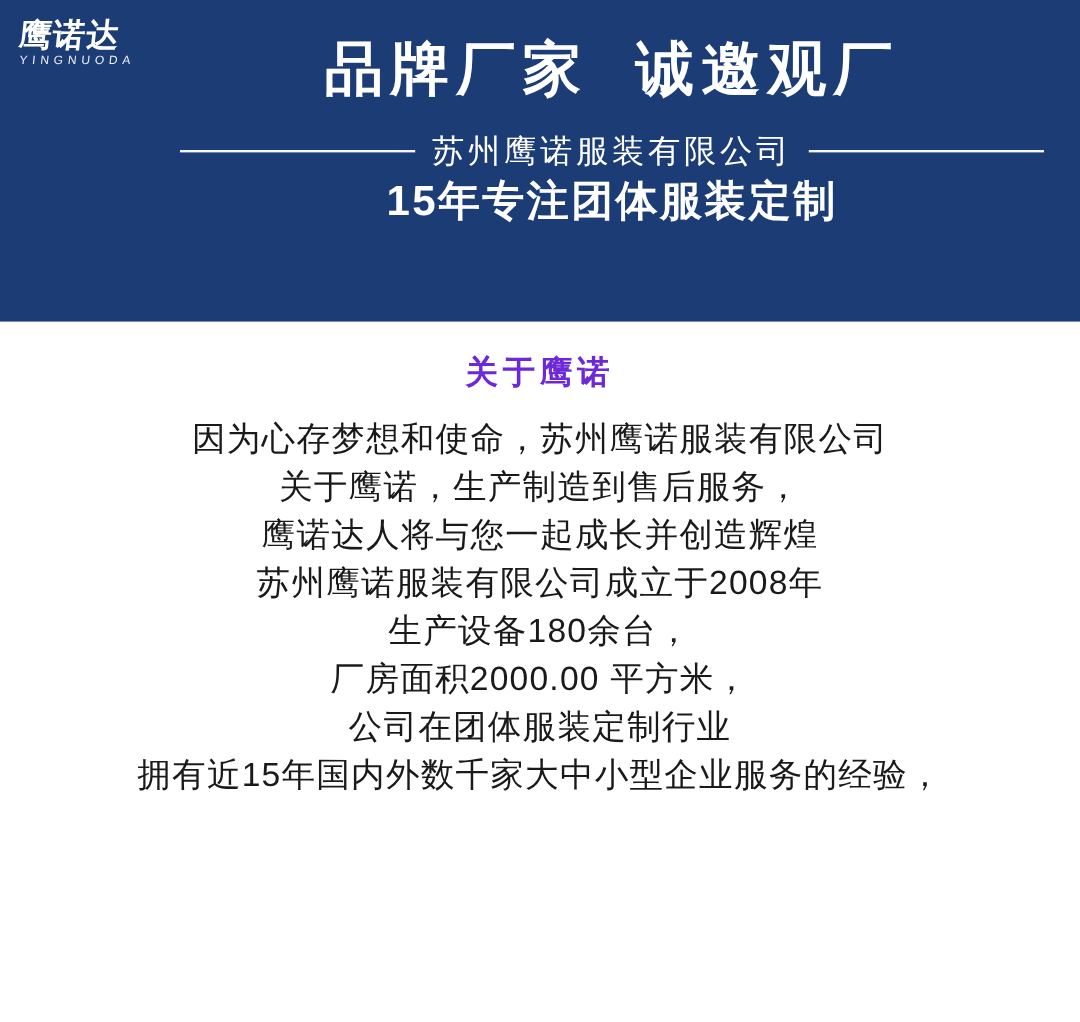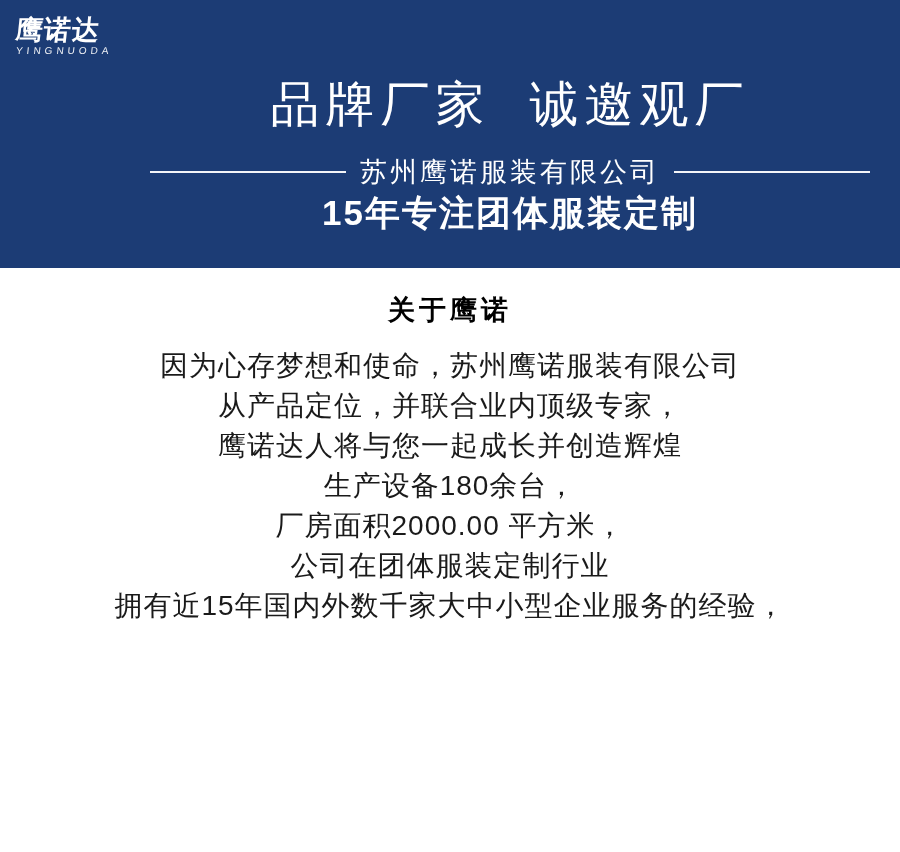--- a/index.html
+++ b/index.html
@@ -61,25 +61,24 @@
     position: absolute;
     left: 150px;
     right: 30px;
     top: 30px;
     text-align: center;
     color: #ffffff;
   }
 
   .banner-title {
     font-size: 49px;
-    font-weight: normal;
+    font-weight: bold;
     letter-spacing: 6px;
     line-height: 1.15;
     white-space: pre;
-    margin-top: 46px;
   }
 
   .rule-row {
     display: flex;
     align-items: center;
     margin-top: 22px;
     gap: 14px;
   }
   .rule-line {
     flex: 1 1 auto;
@@ -108,21 +107,21 @@
     padding-top: 24px;
     text-align: center;
     color: #1a1a1a;
   }
 
   .section-title {
     font-size: 27px;
     font-weight: bold;
     letter-spacing: 4px;
     margin-bottom: 18px;
-    color: #000000;
+    color: #6d28d9;
   }
 
   .para-line {
     font-size: 28px;
     line-height: 40px;
     letter-spacing: 1px;
     color: #1a1a1a;
     white-space: pre;
   }
 </style>
@@ -149,22 +148,23 @@
 
       <div class="banner-tag">15年专注团体服装定制</div>
     </div>
 
   </div>
 
   <div class="content">
     <div class="section-title">关于鹰诺</div>
     <div class="about-body">
       <div class="para-line">因为心存梦想和使命，苏州鹰诺服装有限公司</div>
-      <div class="para-line">从产品定位，并联合业内顶级专家，</div>
+      <div class="para-line">关于鹰诺，生产制造到售后服务，</div>
       <div class="para-line">鹰诺达人将与您一起成长并创造辉煌</div>
+      <div class="para-line">苏州鹰诺服装有限公司成立于2008年</div>
       <div class="para-line">生产设备180余台，</div>
       <div class="para-line">厂房面积2000.00 平方米，</div>
       <div class="para-line">公司在团体服装定制行业</div>
       <div class="para-line">拥有近15年国内外数千家大中小型企业服务的经验，</div>
     </div>
   </div>
 
 </div>
 
 </body></html>

